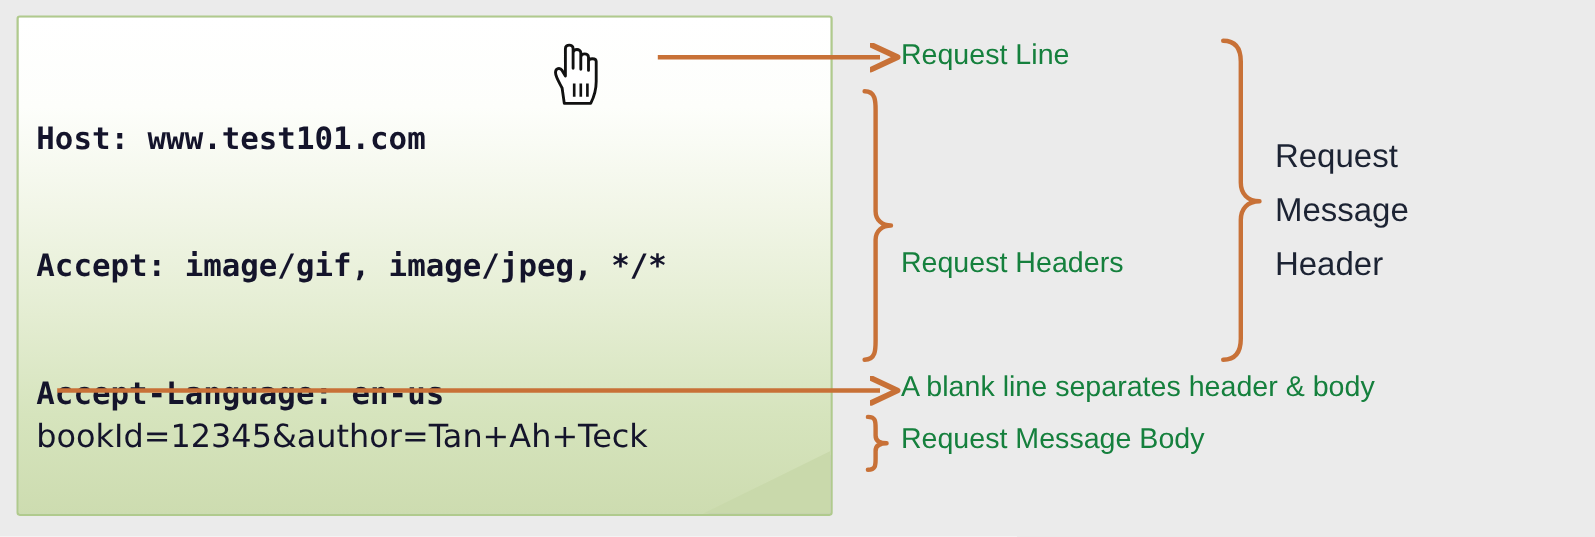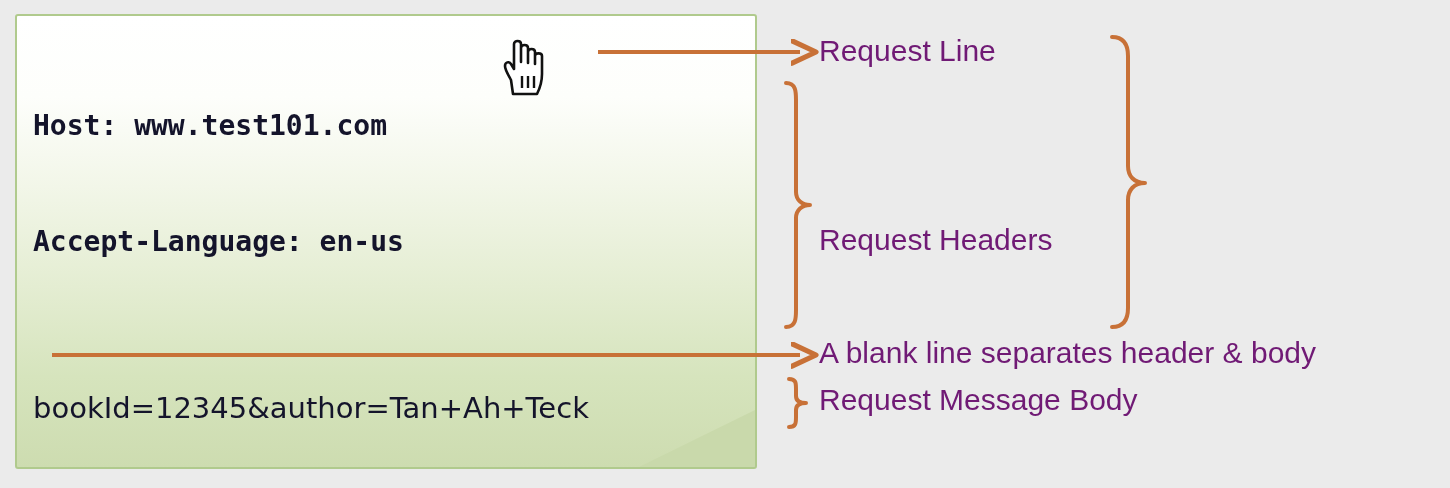--- a/index.html
+++ b/index.html
@@ -72,21 +72,20 @@
 
   
   #body-line {
     position: absolute;
     left: 33px;
     top: 379px;
     font-family: "DejaVu Sans", sans-serif;
     font-size: 29px;
     color: #14142b;
     white-space: pre;
-    margin-top: 12px;
   }
 
   
   #mouse-cursor {
     position: absolute;
     left: 501px;
     top: 36px;
     width: 52px;
     height: 60px;
     pointer-events: none;
@@ -99,22 +98,22 @@
     top: 0;
     width: 1450px;
     height: 488px;
     pointer-events: none;
   }
 
   
   .annot-label {
     position: absolute;
     font-family: "Liberation Sans", sans-serif;
-    font-size: 30px;
-    color: #701a75;
+    font-size: 26px;
+    color: #15803d;
     white-space: nowrap;
     line-height: 1.0;
   }
   #label-request-line     { left: 819px; top: 36px; }
   #label-request-headers  { left: 819px; top: 189px; margin-top: 36px; }
   #label-blank-line       { left: 819px; top: 338px; }
   #label-request-body     { left: 819px; top: 385px; }
 
   #label-request-message-header {
     position: absolute;
@@ -133,20 +132,21 @@
 
 <div id="canvas">
 
   <div id="note-card">
     <div id="note-fold"></div>
     <div id="note-fold-cover"></div>
   </div>
 
   <div id="msg-text">
     <span class="ln">Host: www.test101.com</span>
+    <span class="ln">Accept: image/gif, image/jpeg, */*</span>
     <span class="ln">Accept-Language: en-us</span>
     
     
     
   </div>
 
   <div id="body-line">bookId=12345&amp;author=Tan+Ah+Teck</div>
 
   <svg id="mouse-cursor" viewBox="0 0 52 60">
     <path d="M12 58 L10 44 C8 40 4 34 4 30 C4 26 8 25 10 28 L13 33 L13 8
@@ -180,14 +180,19 @@
   </svg>
 
   <div class="annot-label" id="label-request-line">Request Line</div>
 
   <div class="annot-label" id="label-request-headers">Request Headers</div>
 
   <div class="annot-label" id="label-request-body">Request Message Body</div>
 
   <div class="annot-label" id="label-blank-line">A blank line separates header &amp; body</div>
 
+  <div id="label-request-message-header">
+    <span>Request</span>
+    <span>Message</span>
+    <span>Header</span>
+  </div>
 
 </div>
 
 </body></html>

